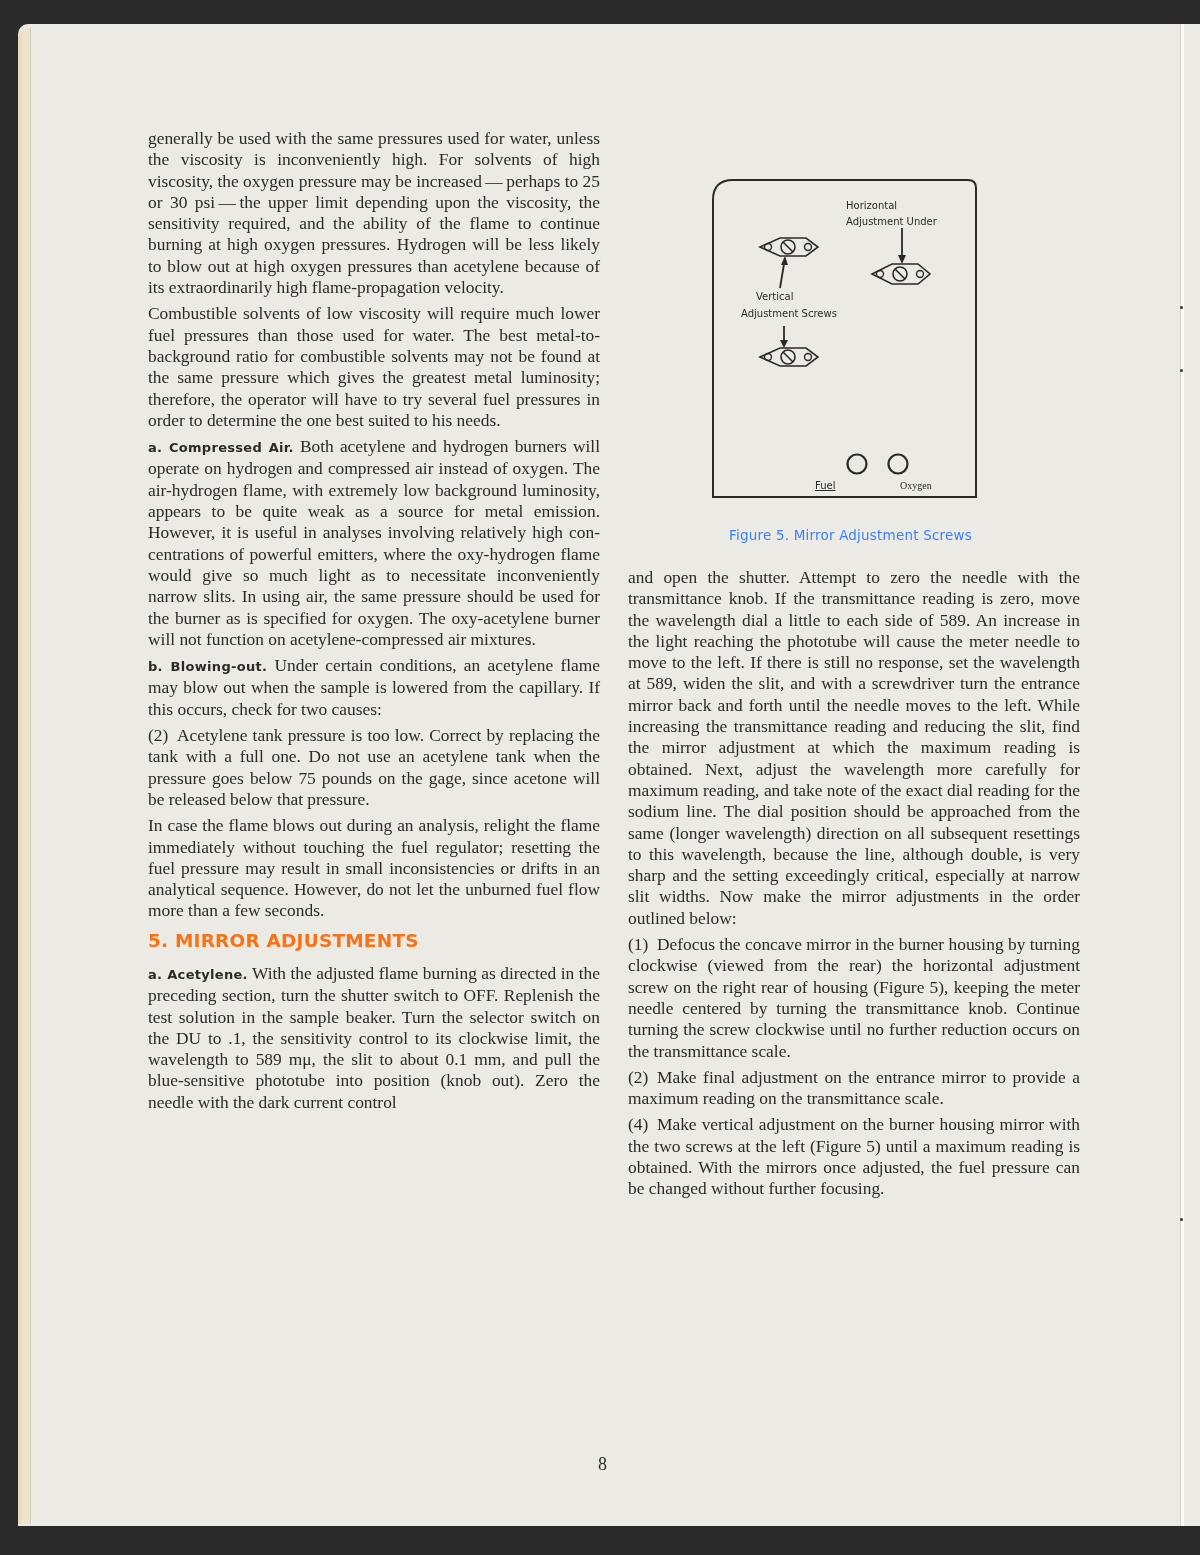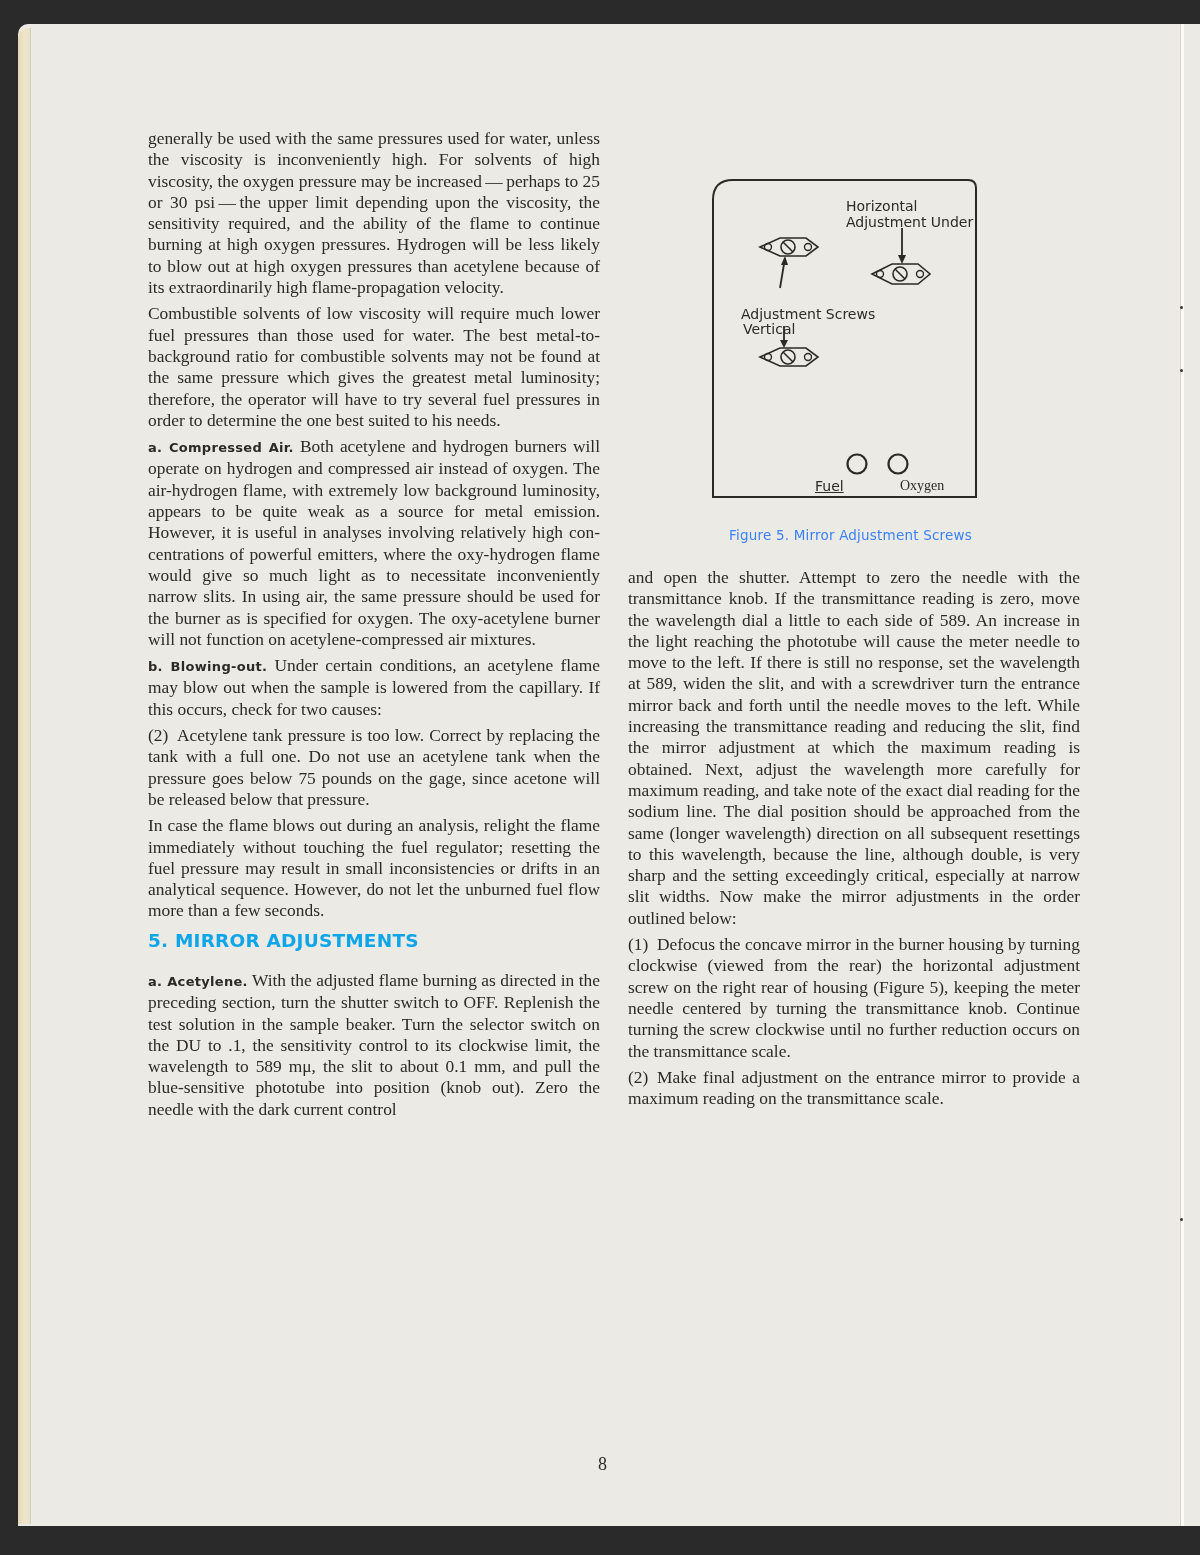--- a/index.html
+++ b/index.html
@@ -35,30 +35,30 @@
     .col.left { left: 148px; }
     .col.right { left: 628px; top: 567px; }
     .col p { margin: 0 0 5px 0; }
     .run-in {
       font-family: "DejaVu Sans", "Liberation Sans", sans-serif;
       font-weight: bold; font-size: 13px; letter-spacing: 0.3px;
     }
     .section-title {
       font-family: "DejaVu Sans", "Liberation Sans", sans-serif;
       font-weight: bold; font-size: 18.5px; letter-spacing: 0.2px;
-      margin: 8px 0 19px 0; color: #0ea5e9;
+      margin: 8px 0 12px 0; color: #f97316;
     }
 
     .figure {
       position: absolute; left: 700px; top: 170px; width: 300px; height: 340px;
     }
     .figure svg { position: absolute; left: 0; top: 0; }
     .fig-label {
       position: absolute; font-family: "DejaVu Sans", "Liberation Sans", sans-serif;
-      font-size: 14px; color: #2c2a27; line-height: 16px; white-space: nowrap;
+      font-size: 10px; color: #2c2a27; line-height: 16px; white-space: nowrap;
     }
     .fig-caption {
       position: absolute; left: 708px; top: 527px; width: 285px; text-align: center;
       font-family: "DejaVu Sans", "Liberation Sans", sans-serif;
       font-size: 13.5px; color: #3b82f6; letter-spacing: 0.2px;
     }
     .page-number {
       position: absolute; left: 598px; top: 1454px; font-size: 18px; color: #2c2a27;
     }
   </style>
@@ -119,26 +119,27 @@
       </g>
       <line x1="84" y1="156" x2="84" y2="174" stroke-width="1.8"></line>
       <polygon points="84,178 80,170 88,170" fill="#2c2a27" stroke="none"></polygon>
 
       <circle cx="157" cy="294" r="9.5" stroke-width="2.2"></circle>
       <circle cx="198" cy="294" r="9.5" stroke-width="2.2"></circle>
     </g>
   </svg>
   <div class="fig-label" style="left:146px;top:28px;">Horizontal</div>
   <div class="fig-label" style="left:146px;top:44px;">Adjustment Under</div>
-  <div class="fig-label" style="left:43px;top:119px;margin-top:32px;">Vertical</div>
+  <div class="fig-label" style="left:56px;top:119px;">Vertical</div>
   <div class="fig-label" style="left:41px;top:136px;">Adjustment Screws</div>
   <div class="fig-label" style="left:115px;top:308px;text-decoration:underline;">Fuel</div>
   <div class="fig-label" style="left:200px;top:308px;font-family:Liberation Serif, serif;">Oxygen</div>
 </div>
 <div class="fig-caption">Figure 5.  Mirror Adjustment Screws</div>
 
 <div class="col right">
   <p>and open the shutter. Attempt to zero the needle with the transmittance knob. If the transmittance reading is zero, move the wavelength dial a little to each side of 589. An increase in the light reaching the photo­tube will cause the meter needle to move to the left. If there is still no response, set the wavelength at 589, widen the slit, and with a screwdriver turn the en­trance mirror back and forth until the needle moves to the left. While increasing the transmittance reading and reducing the slit, find the mirror adjustment at which the maximum reading is obtained. Next, adjust the wavelength more carefully for maximum reading, and take note of the exact dial reading for the sodium line. The dial position should be approached from the same (longer wavelength) direction on all subse­quent resettings to this wavelength, because the line, although double, is very sharp and the setting exceed­ingly critical, especially at narrow slit widths. Now make the mirror adjustments in the order outlined below:</p>
   <p>(1) Defocus the concave mirror in the burner hous­ing by turning clockwise (viewed from the rear) the horizontal adjustment screw on the right rear of housing (Figure 5), keeping the meter needle cen­tered by turning the transmittance knob. Continue turning the screw clockwise until no further reduction occurs on the transmittance scale.</p>
   <p>(2) Make final adjustment on the entrance mirror to provide a maximum reading on the transmittance scale.</p>
+  <p>(4) Make vertical adjustment on the burner housing mirror with the two screws at the left (Figure 5) until a maximum reading is obtained. With the mirrors once adjusted, the fuel pressure can be changed with­out further focusing.</p>
 </div>
 
 <div class="page-number">8</div>
 
 </body></html>

